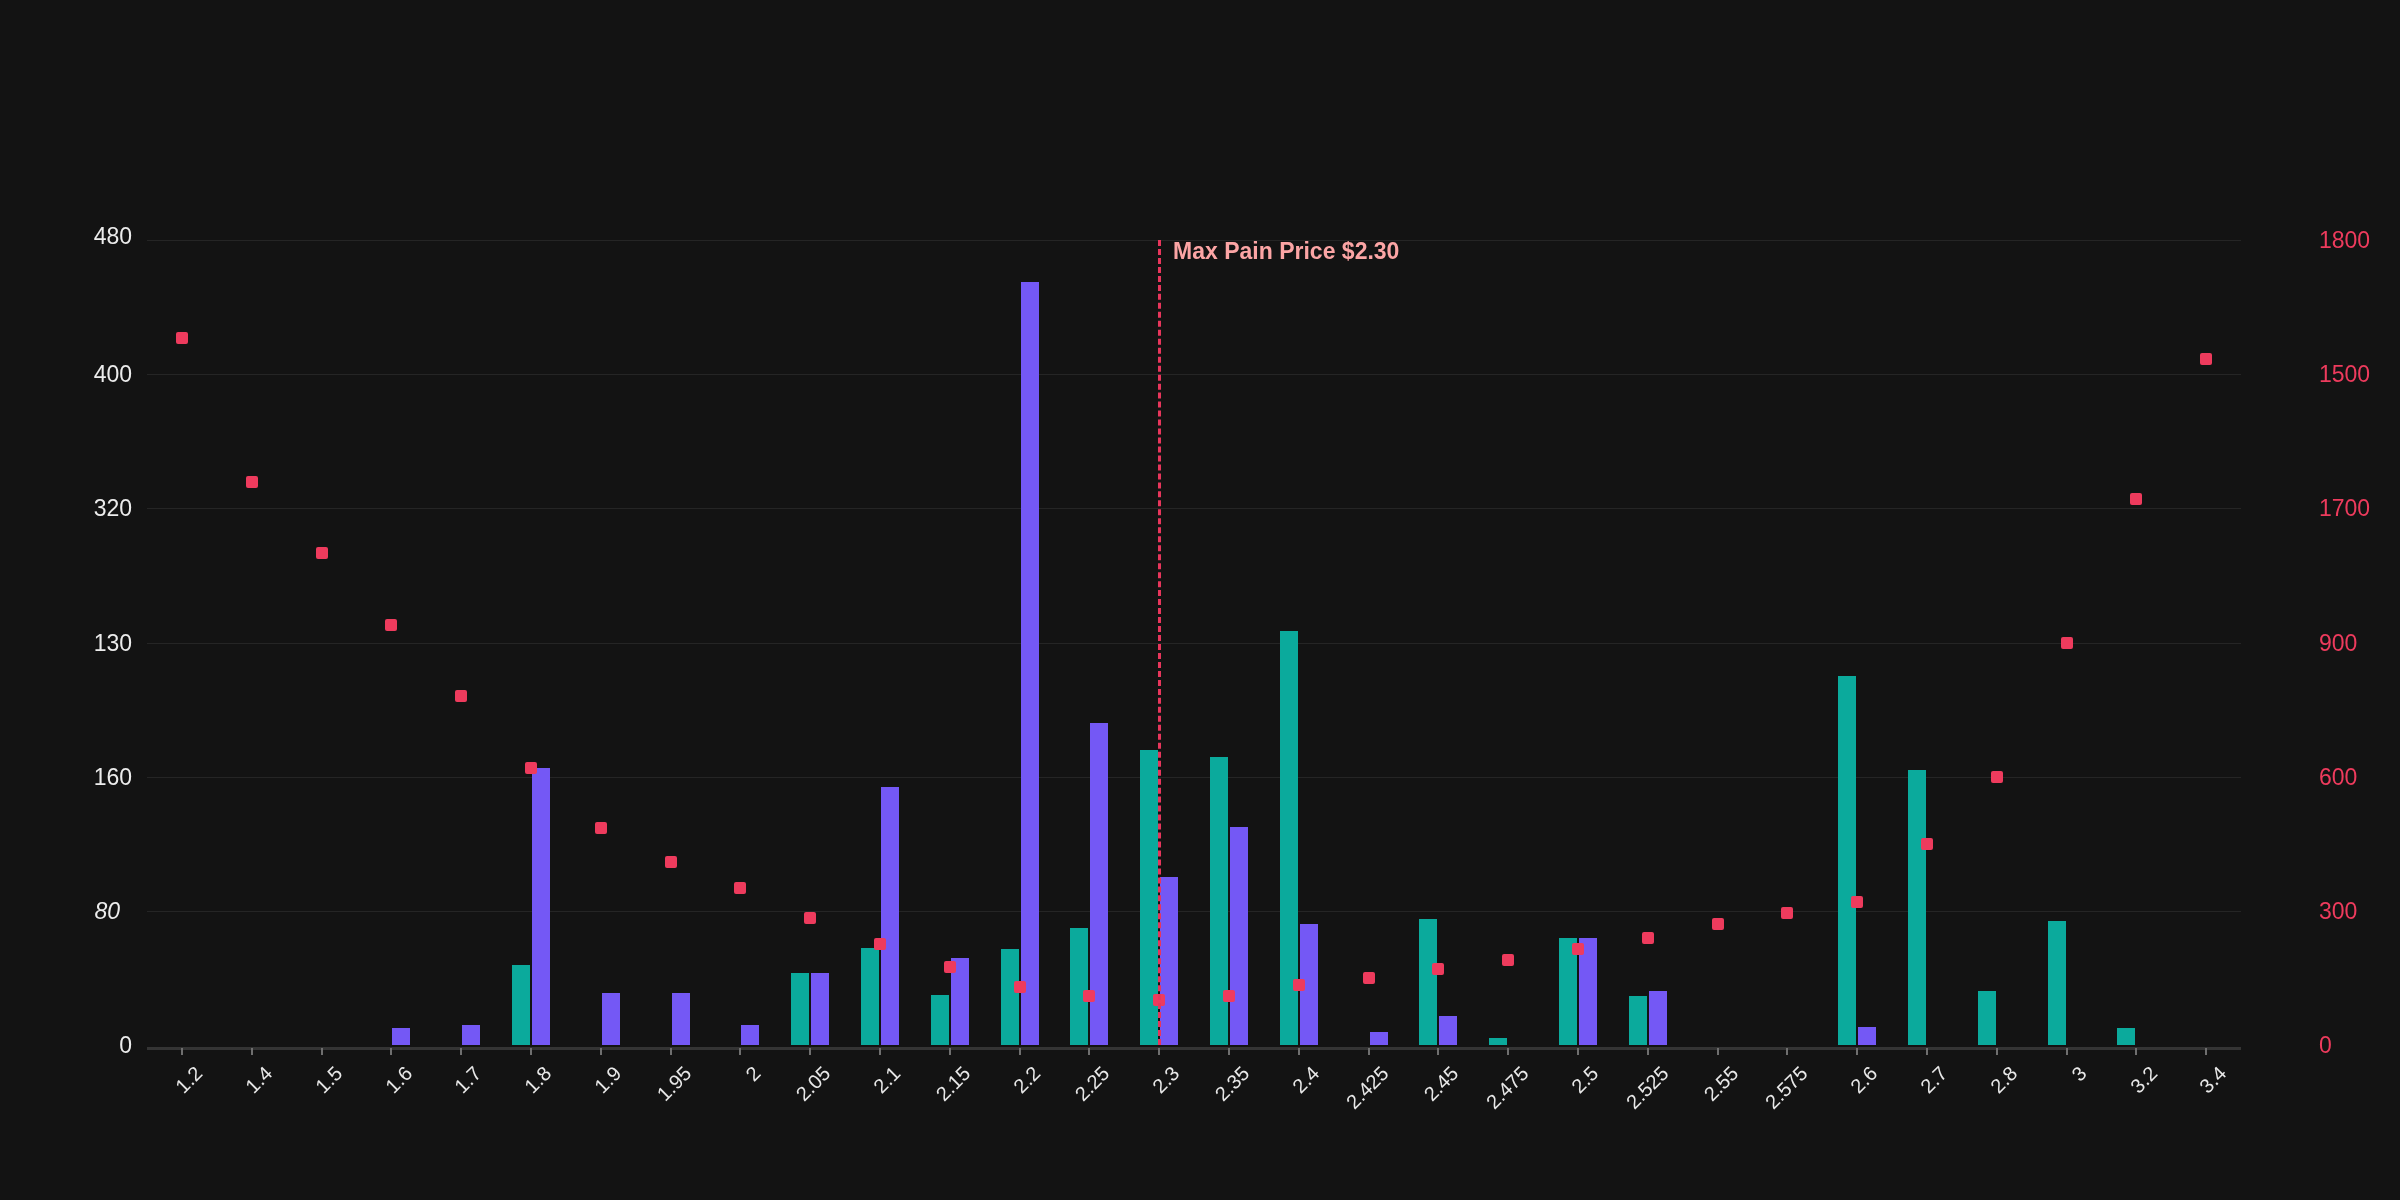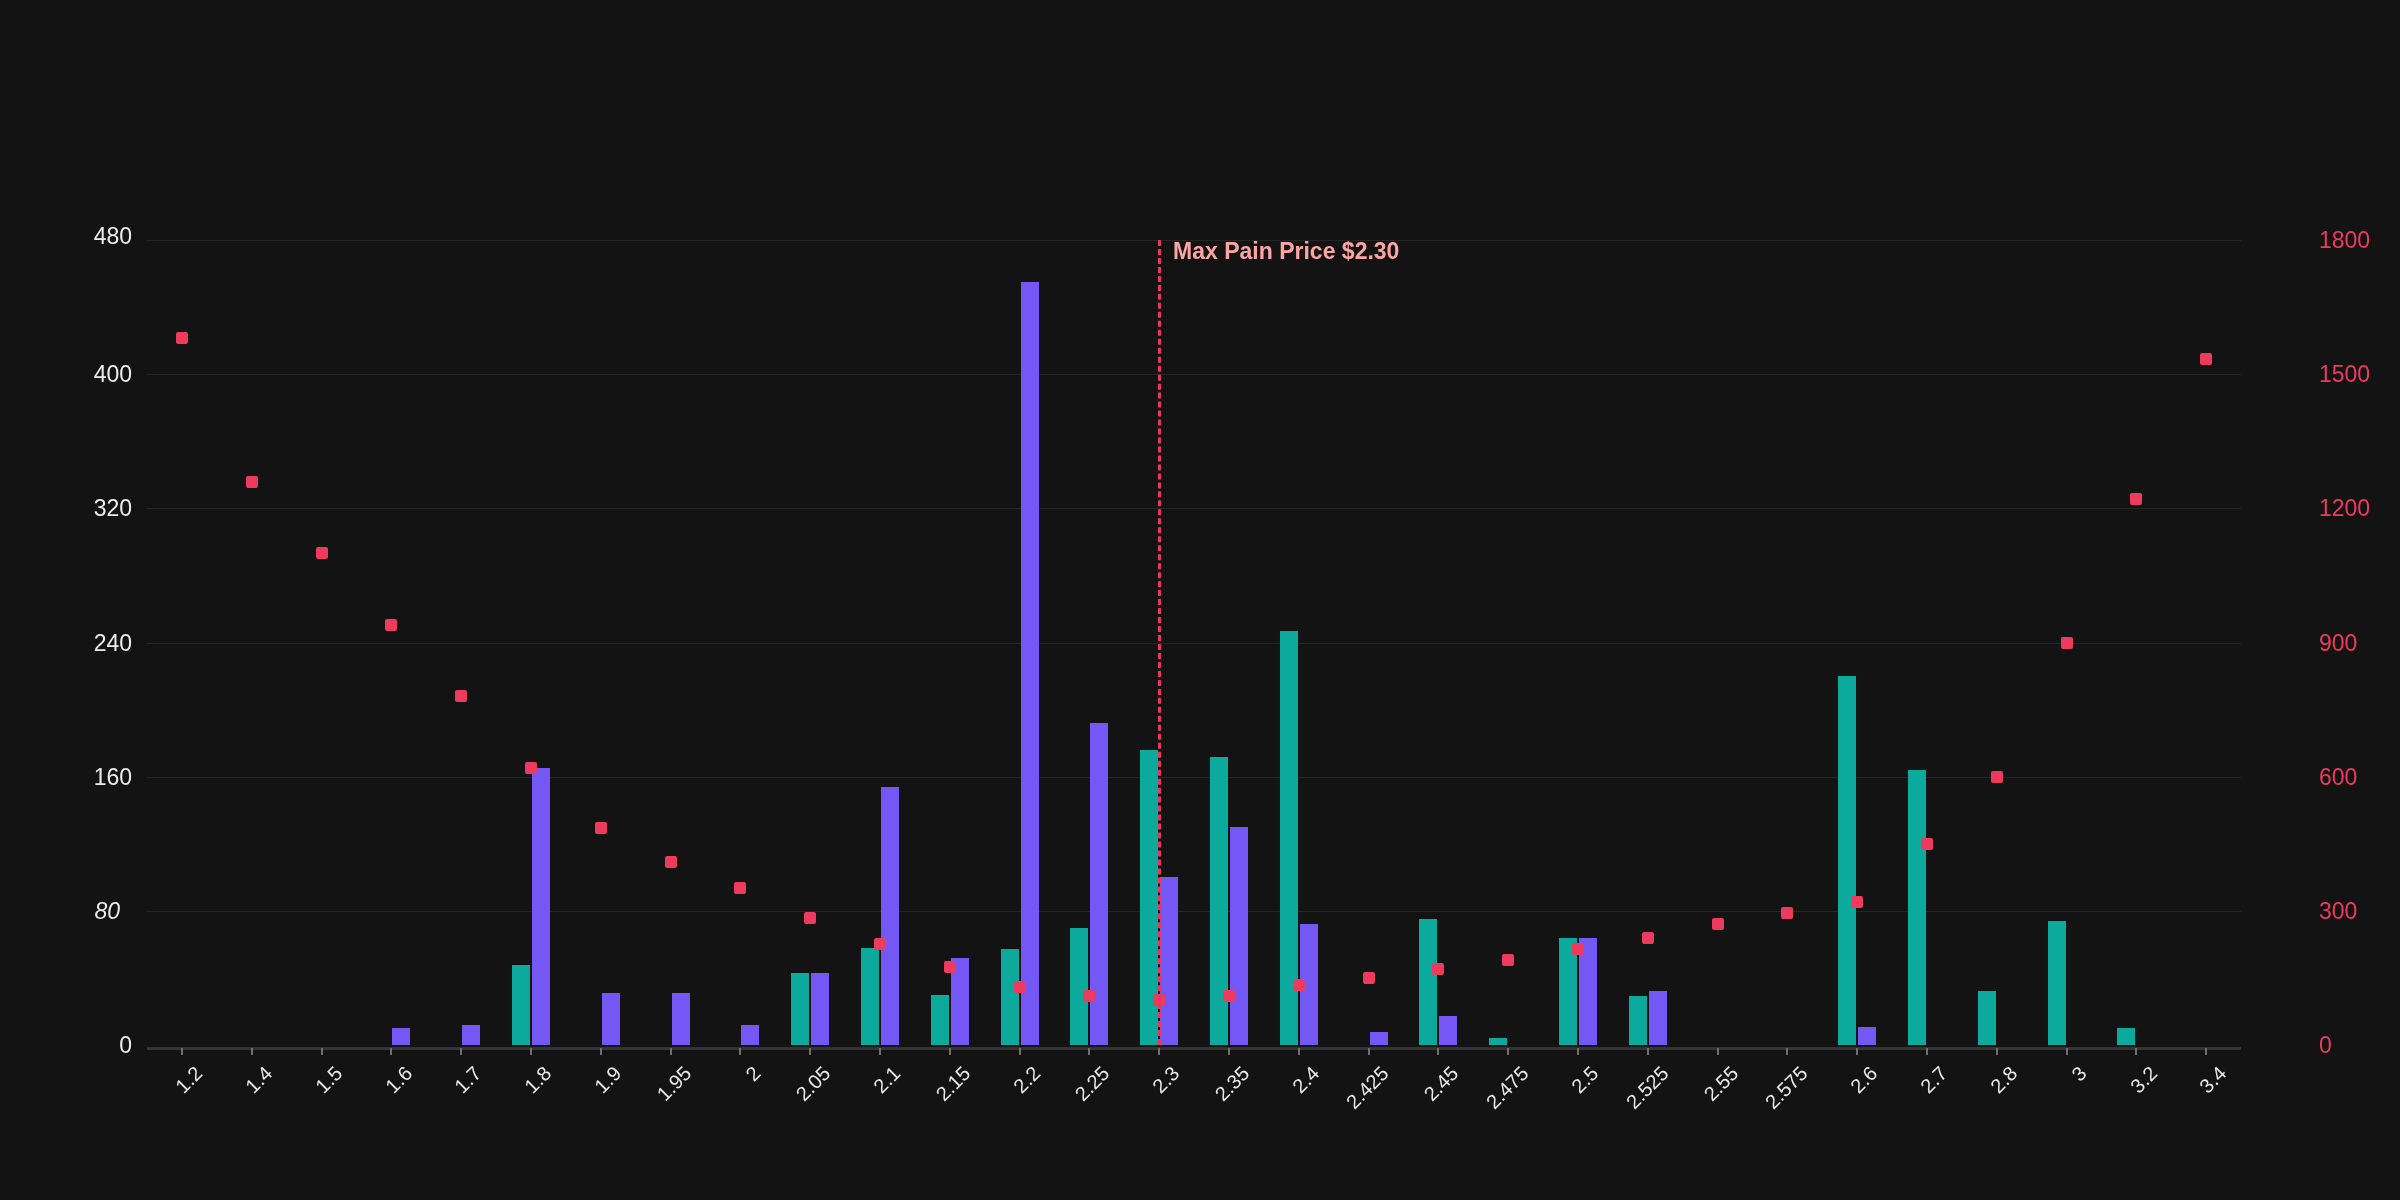--- a/index.html
+++ b/index.html
@@ -57,25 +57,25 @@
       <div class="axis-line" style="left: 147px; width: 2094px; top: 1047px;"></div>
       <div class="ytick-left" style="left: 12px; top: 1045px;">0</div>
       <div class="ytick-right" style="left: 2282px; top: 1045px;">0</div>
       <div class="gridline" style="left: 147px; width: 2094px; top: 910.833px;"></div>
       <div class="ytick-left" style="left: 0; top: 910.833px; font-style: italic;">80</div>
       <div class="ytick-right" style="left: 2282px; top: 910.833px;">300</div>
       <div class="gridline" style="left: 147px; width: 2094px; top: 776.667px;"></div>
       <div class="ytick-left" style="left: 12px; top: 776.667px;">160</div>
       <div class="ytick-right" style="left: 2282px; top: 776.667px;">600</div>
       <div class="gridline" style="left: 147px; width: 2094px; top: 642.5px;"></div>
-      <div class="ytick-left" style="left: 12px; top: 642.5px;">240</div>
+      <div class="ytick-left" style="left: 12px; top: 642.5px;">130</div>
       <div class="ytick-right" style="left: 2282px; top: 642.5px;">900</div>
       <div class="gridline" style="left: 147px; width: 2094px; top: 508.333px;"></div>
       <div class="ytick-left" style="left: 12px; top: 508.333px;">320</div>
-      <div class="ytick-right" style="left: 2282px; top: 508.333px;">1200</div>
+      <div class="ytick-right" style="left: 2282px; top: 508.333px;">1700</div>
       <div class="gridline" style="left: 147px; width: 2094px; top: 374.167px;"></div>
       <div class="ytick-left" style="left: 12px; top: 374.167px;">400</div>
       <div class="ytick-right" style="left: 2282px; top: 374.167px;">1500</div>
       <div class="gridline" style="left: 147px; width: 2094px; top: 240px;"></div>
       <div class="ytick-left" style="left: 12px; top: 236px;">480</div>
       <div class="ytick-right" style="left: 2282px; top: 240px;">1800</div>
       <div class="dot" style="background: rgb(238, 59, 93); left: 175.9px; top: 332.389px;"></div>
       <div class="xtick-mark" style="left: 180.9px; top: 1048px;"></div>
       <div class="xtick-label" style="right: 2209.1px; top: 1062px;">1.2</div>
       <div class="dot" style="background: rgb(238, 59, 93); left: 245.7px; top: 475.5px;"></div>

